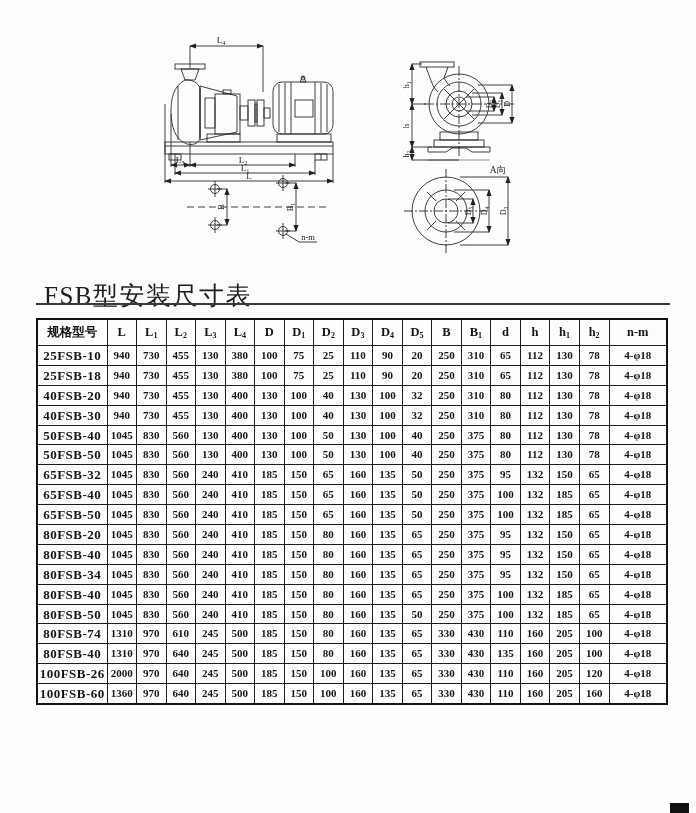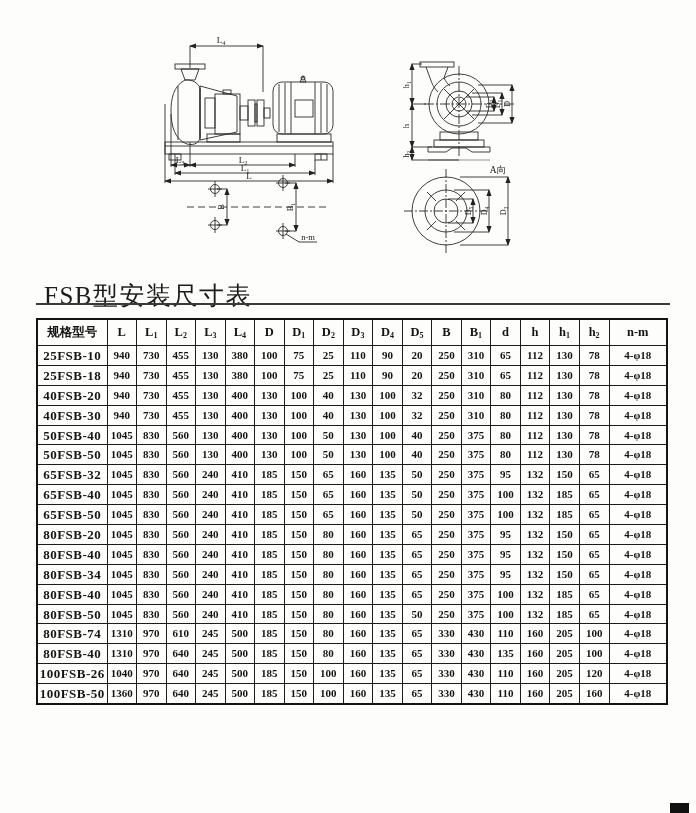--- a/index.html
+++ b/index.html
@@ -628,41 +628,41 @@
           <td>330</td>
           <td>430</td>
           <td>135</td>
           <td>160</td>
           <td>205</td>
           <td>100</td>
           <td>4-φ18</td>
         </tr>
         <tr>
           <td>100FSB-26</td>
-          <td>1040</td>
+          <td>2000</td>
           <td>970</td>
           <td>640</td>
           <td>245</td>
           <td>500</td>
           <td>185</td>
           <td>150</td>
           <td>100</td>
           <td>160</td>
           <td>135</td>
           <td>65</td>
           <td>330</td>
           <td>430</td>
           <td>110</td>
           <td>160</td>
           <td>205</td>
           <td>120</td>
           <td>4-φ18</td>
         </tr>
         <tr>
-          <td>100FSB-50</td>
+          <td>100FSB-60</td>
           <td>1360</td>
           <td>970</td>
           <td>640</td>
           <td>245</td>
           <td>500</td>
           <td>185</td>
           <td>150</td>
           <td>100</td>
           <td>160</td>
           <td>135</td>

